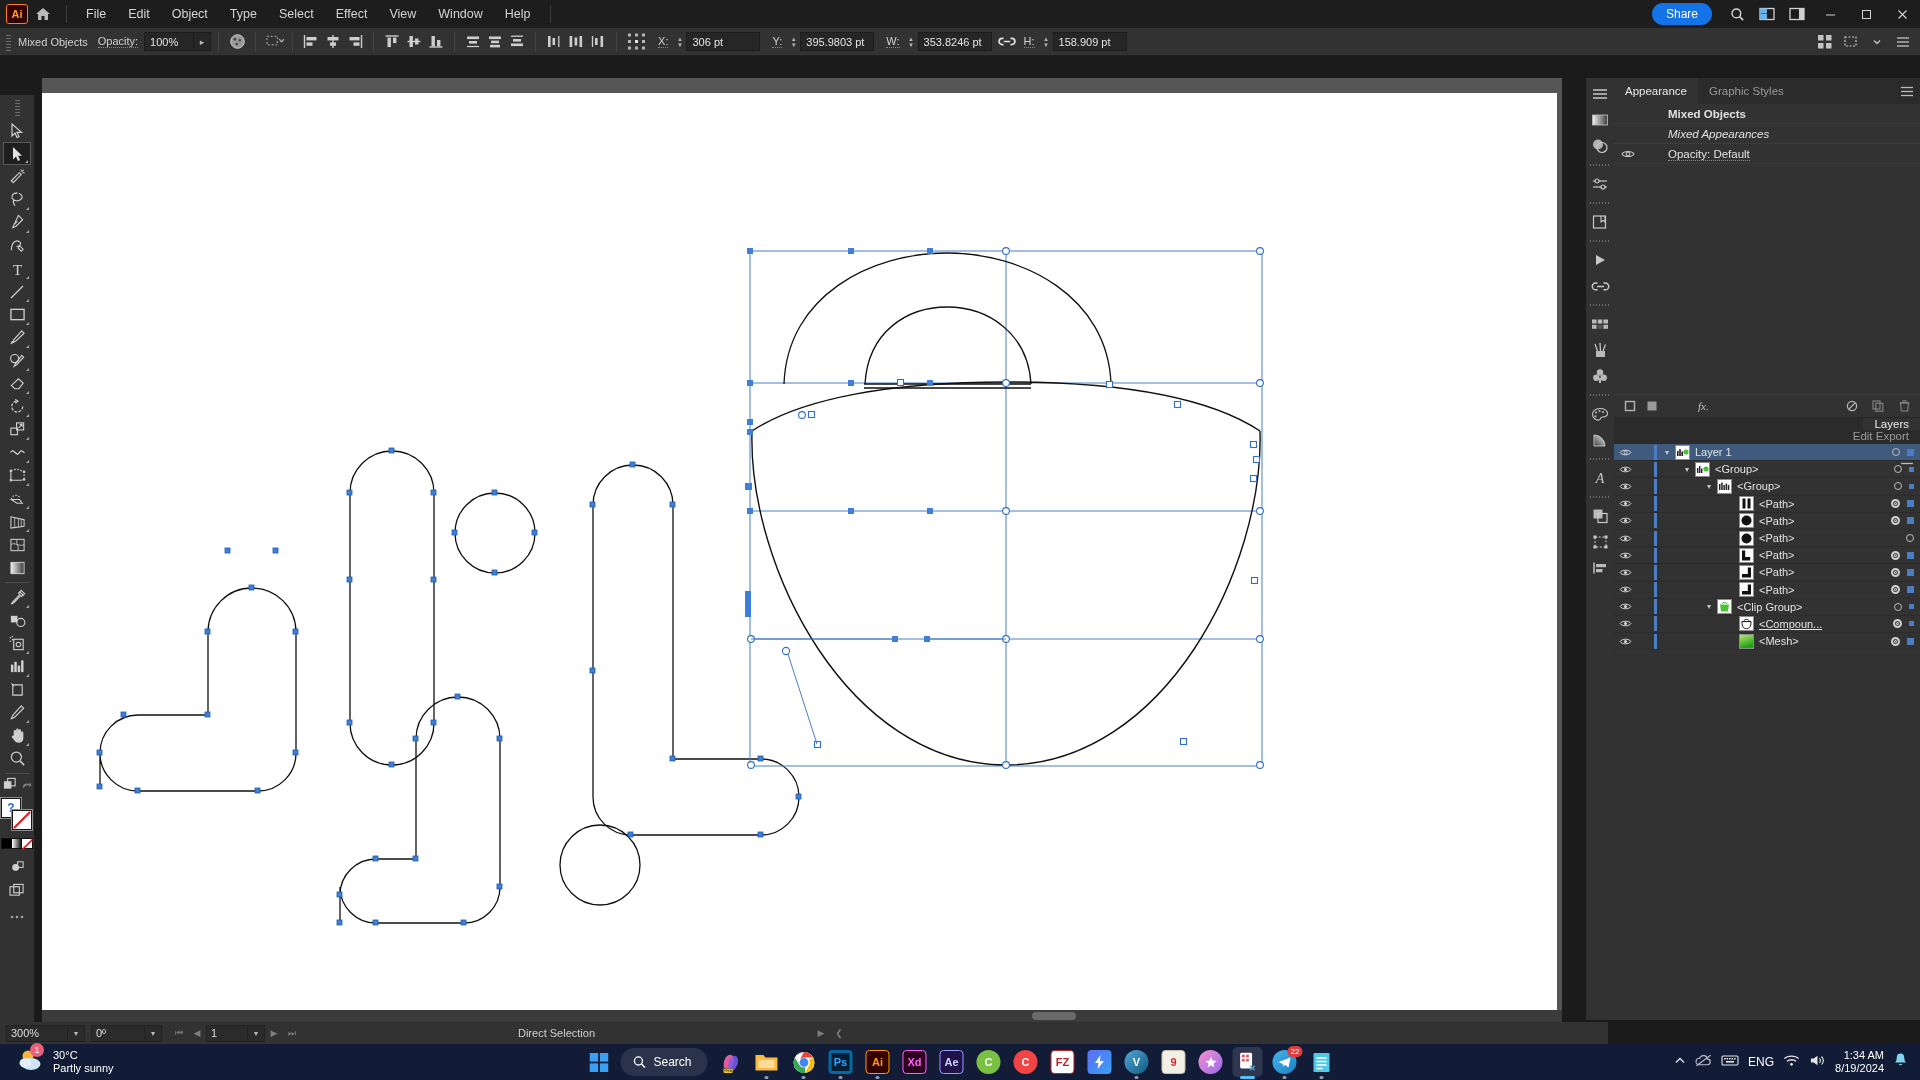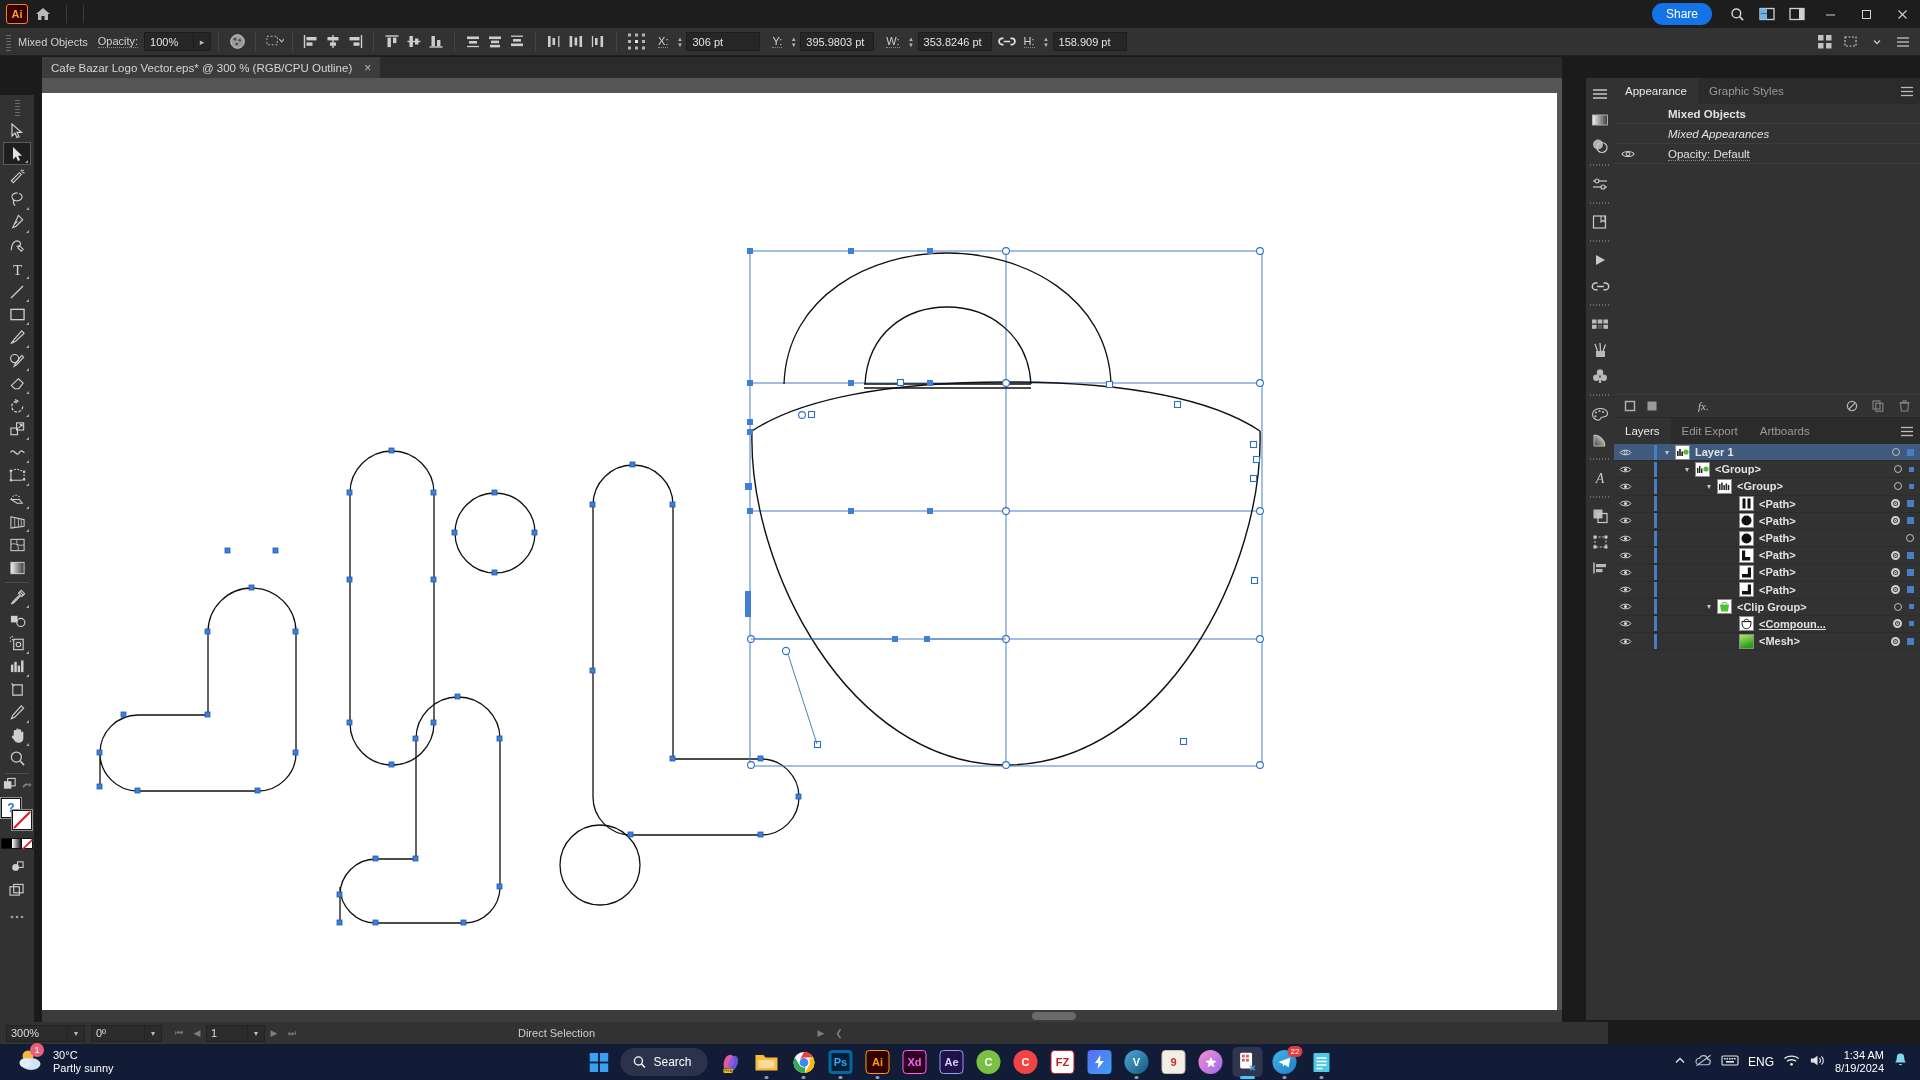--- a/index.html
+++ b/index.html
@@ -144,31 +144,31 @@
   .app-row .lbl { margin-left: 26px; }
   .app-row .lbl.bold { font-weight: bold; }
   .app-row .lbl.ital { font-style: italic; }
   .dotted-u { border-bottom: 1px dotted #8a8a8a; margin-top: 25px; }
 
   .appearance-footer { height: 24px; display:flex; align-items:center; border-top:1px solid #3c3c3c;
     border-bottom: 1px solid #272727; gap: 6px; padding: 0 8px; color:#b0b0b0; font-size:11px; }
   .af-icon { width: 16px; height: 16px; display:flex; align-items:center; justify-content:center; }
 
   
-  .layers-header { display:flex; align-items:flex-end; height:26px; background:#2b2b2b; }
+  .layers-header { display:flex; align-items:flex-end; height:26px; background:#2b2b2b;flex-direction:column; }
   .layer-row { height: 17.2px; display: flex; align-items: center; font-size: 11px; color: #e2e2e2;
     border-bottom: 1px solid #2c2c2c; position: relative; }
   .layer-row.selected { background: #3f5a7d; }
   .lr-eye { width: 22px; display:flex; align-items:center; justify-content:center; }
   .lr-gap { width: 18px; }
   .lr-bar { width: 3px; height: 15px; background: #4a7ec4; }
   .lr-mid { display:flex; align-items:center; flex: 1; min-width: 0; }
   .lr-chev { width: 16px; display:flex; align-items:center; justify-content:center; color:#c5c5c5; font-size:8px; }
   .lr-thumb { width: 15px; height: 15px; border: 1px solid #8c8c8c; background:#fff; margin-right: 5px; overflow:hidden; position:relative; }
-  .lr-name { white-space: nowrap; overflow: hidden; text-overflow: ellipsis; font-weight: bold; }
+  .lr-name { white-space: nowrap; overflow: hidden; text-overflow: ellipsis; }
   .lr-name.underline { text-decoration: underline; }
   .lr-right { display:flex; align-items:center; gap:7px; padding-right: 6px; }
   .target-o { width: 8px; height: 8px; border-radius: 50%; border: 1px solid #bdbdbd; }
   .target-dbl { width: 9px; height: 9px; border-radius: 50%; border: 2px solid #d0d0d0; box-shadow: inset 0 0 0 1px #323232, inset 0 0 0 2px #d0d0d0; }
   .sel-sq { width: 7px; height: 7px; background: #4a7ec4; }
   .sel-sq.sm { width: 5px; height: 5px; }
 
   
   .taskbar {
     position: absolute; left: 0; bottom: 0; width: 1920px; height: 36px;
@@ -199,20 +199,31 @@
 <div class="app">
 
   <div class="menubar">
     <div class="ai-logo">Ai</div>
     <div class="home-icon">
       <svg width="16" height="16" viewBox="0 0 16 16">
           <path d="M8 2 L15 8 L13 8 L13 14 L9.5 14 L9.5 10 L6.5 10 L6.5 14 L3 14 L3 8 L1 8 Z" fill="#b9b9b9"></path>
         </svg>
     </div>
     <div class="menu-sep"></div>
+    <div class="menu-items">
+      <div class="menu-item">File</div>
+      <div class="menu-item">Edit</div>
+      <div class="menu-item">Object</div>
+      <div class="menu-item">Type</div>
+      <div class="menu-item">Select</div>
+      <div class="menu-item">Effect</div>
+      <div class="menu-item">View</div>
+      <div class="menu-item">Window</div>
+      <div class="menu-item">Help</div>
+    </div>
     <div class="menu-sep"></div>
     <div class="menubar-right">
       <div class="share-btn">Share</div>
       <div class="mb-icon">
         <svg width="15" height="15" viewBox="0 0 16 16">
             <circle cx="6.8" cy="6.8" r="4.6" fill="none" stroke="#d6d6d6" stroke-width="1.5"></circle>
             <line x1="10.3" y1="10.3" x2="14" y2="14" stroke="#d6d6d6" stroke-width="1.7"></line>
           </svg>
       </div>
       <div class="mb-icon">
@@ -437,26 +448,20 @@
             <g stroke="#c3c3c3" stroke-width="1.3">
               <line x1="2" y1="2" x2="14" y2="2"></line>
               <line x1="2" y1="6" x2="14" y2="6"></line>
               <line x1="2" y1="10" x2="14" y2="10"></line>
             </g>
           </svg>
       </div>
     </div>
   </div>
 
-  <div class="tabstrip">
-    <div class="doctab">
-      <span>Cafe Bazar Logo Vector.eps* @ 300 % (RGB/CPU Outline)</span>
-      <span class="tab-close">×</span>
-    </div>
-  </div>
 
   <div class="toolbar-left">
     <div class="grip" style="margin-bottom:2px;"></div>
 
     <div class="tool">
       <svg width="15" height="16" viewBox="0 0 15 16">
           <path d="M2 1 L2 13 L5 10 L7 14.5 L9 13.6 L7 9.3 L11.5 9.3 Z" fill="none" stroke="#cfcfcf" stroke-width="1.2"></path>
         </svg>
     </div>
     <div class="tool active">

